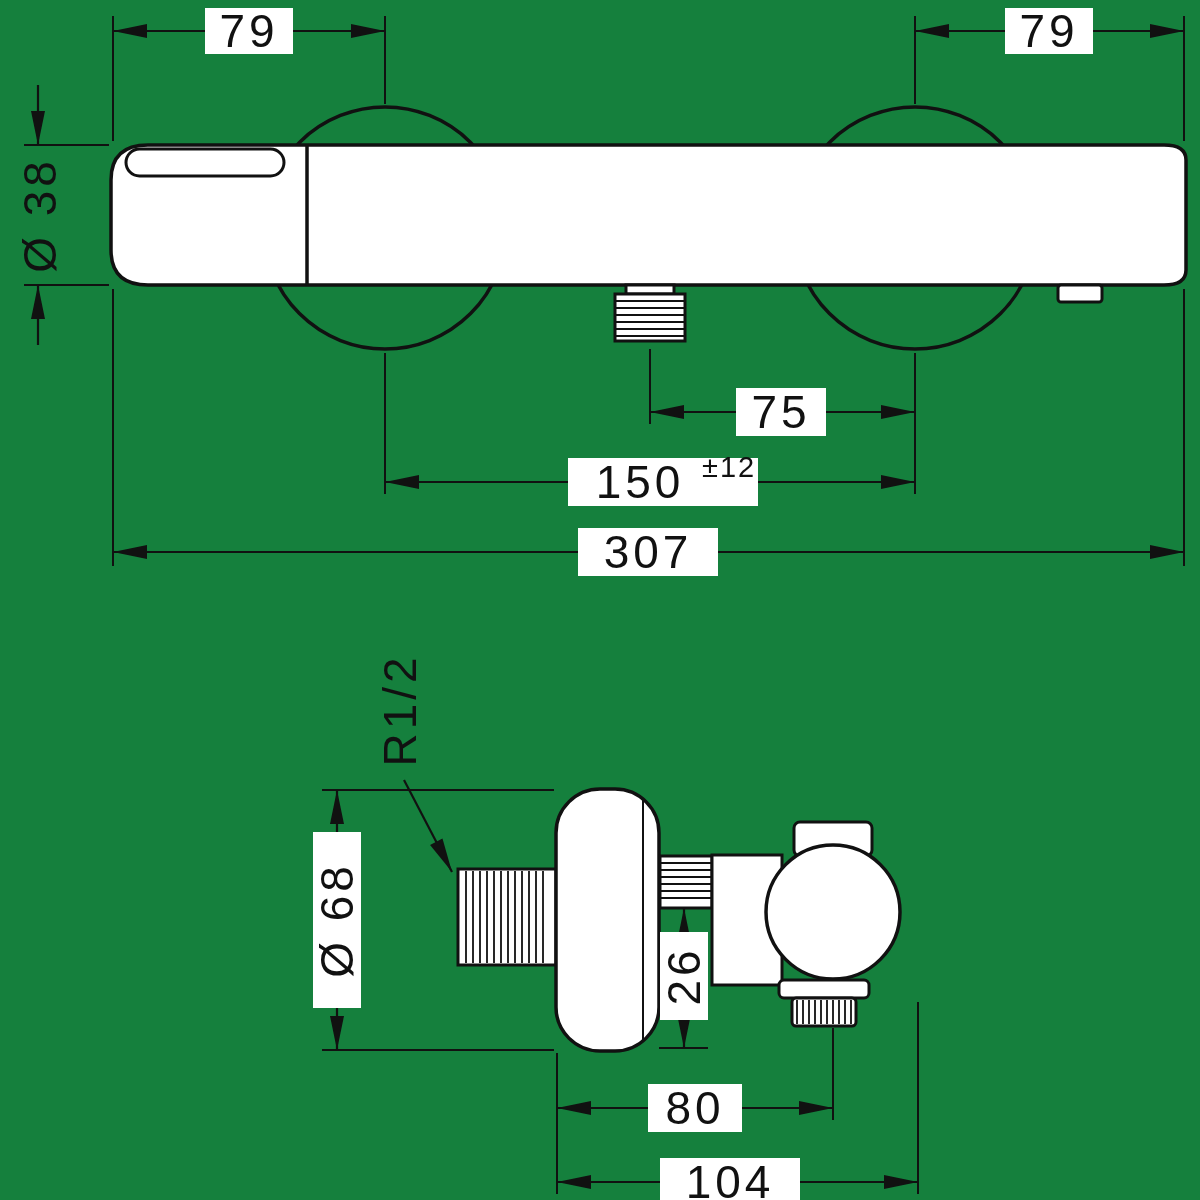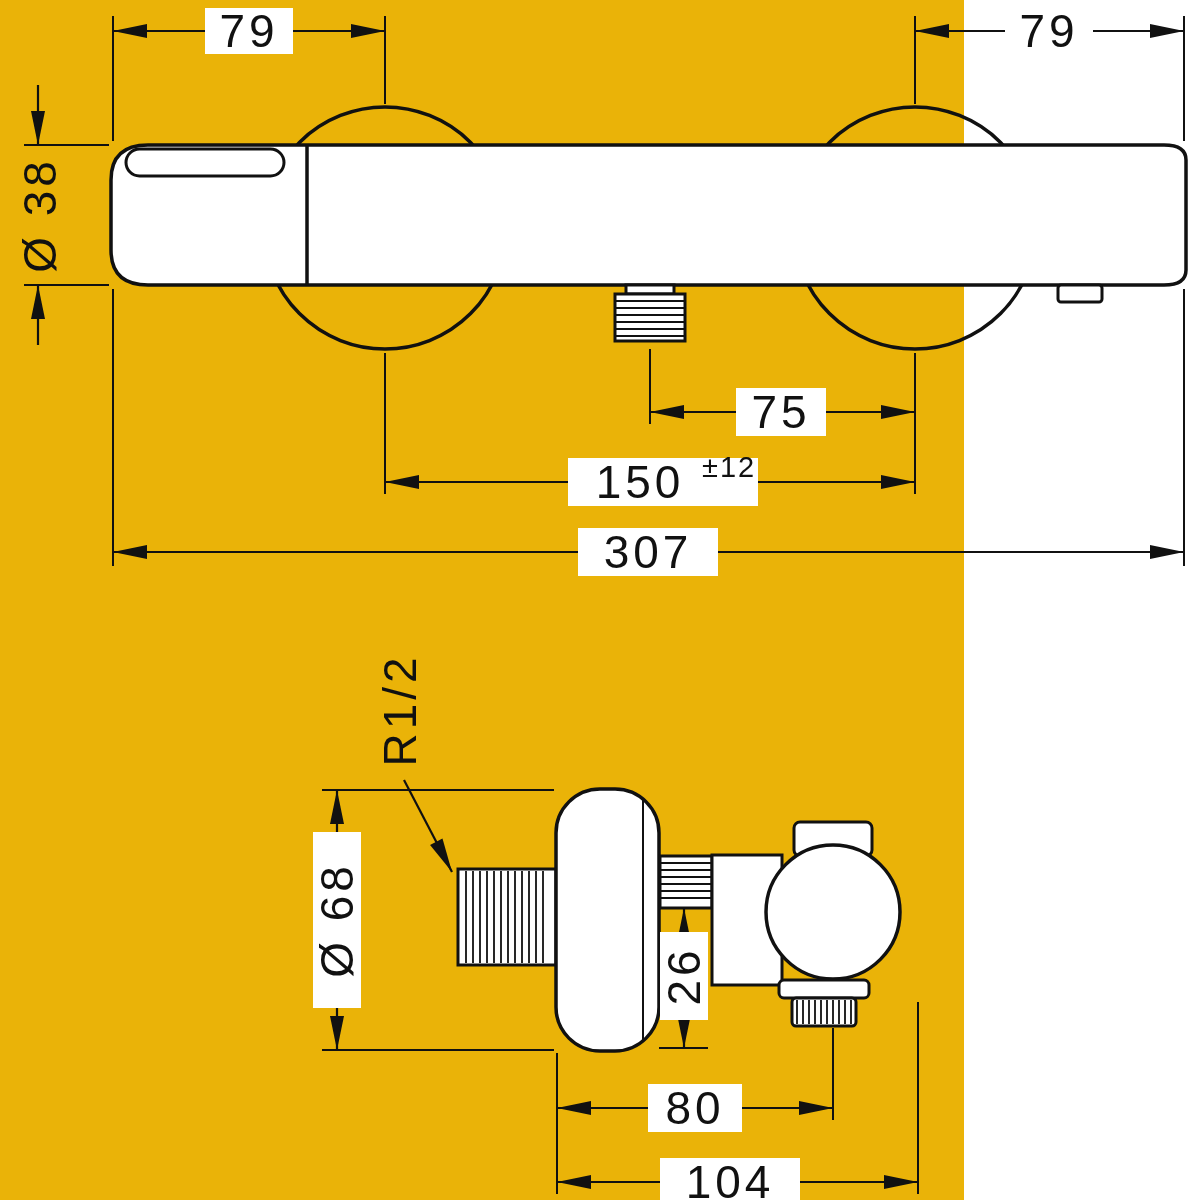--- a/index.html
+++ b/index.html
@@ -2,23 +2,23 @@
 <html><head>
 <meta charset="utf-8">
 <style>
   html, body {
     margin: 0;
     padding: 0;
     background: #ffffff;
   }
   .stage {
     position: relative;
-    width: 964px;
+    width: 1200px;
     height: 1200px;
-    background: #eab308;
+    background: #15803d;
     font-family: "Liberation Sans", sans-serif;
   }
   svg { display: block; }
   .dim-text {
     font-family: "Liberation Sans", sans-serif;
     font-size: 46px;
     letter-spacing: 4px;
     fill: #111111;
     stroke: none;
   }

